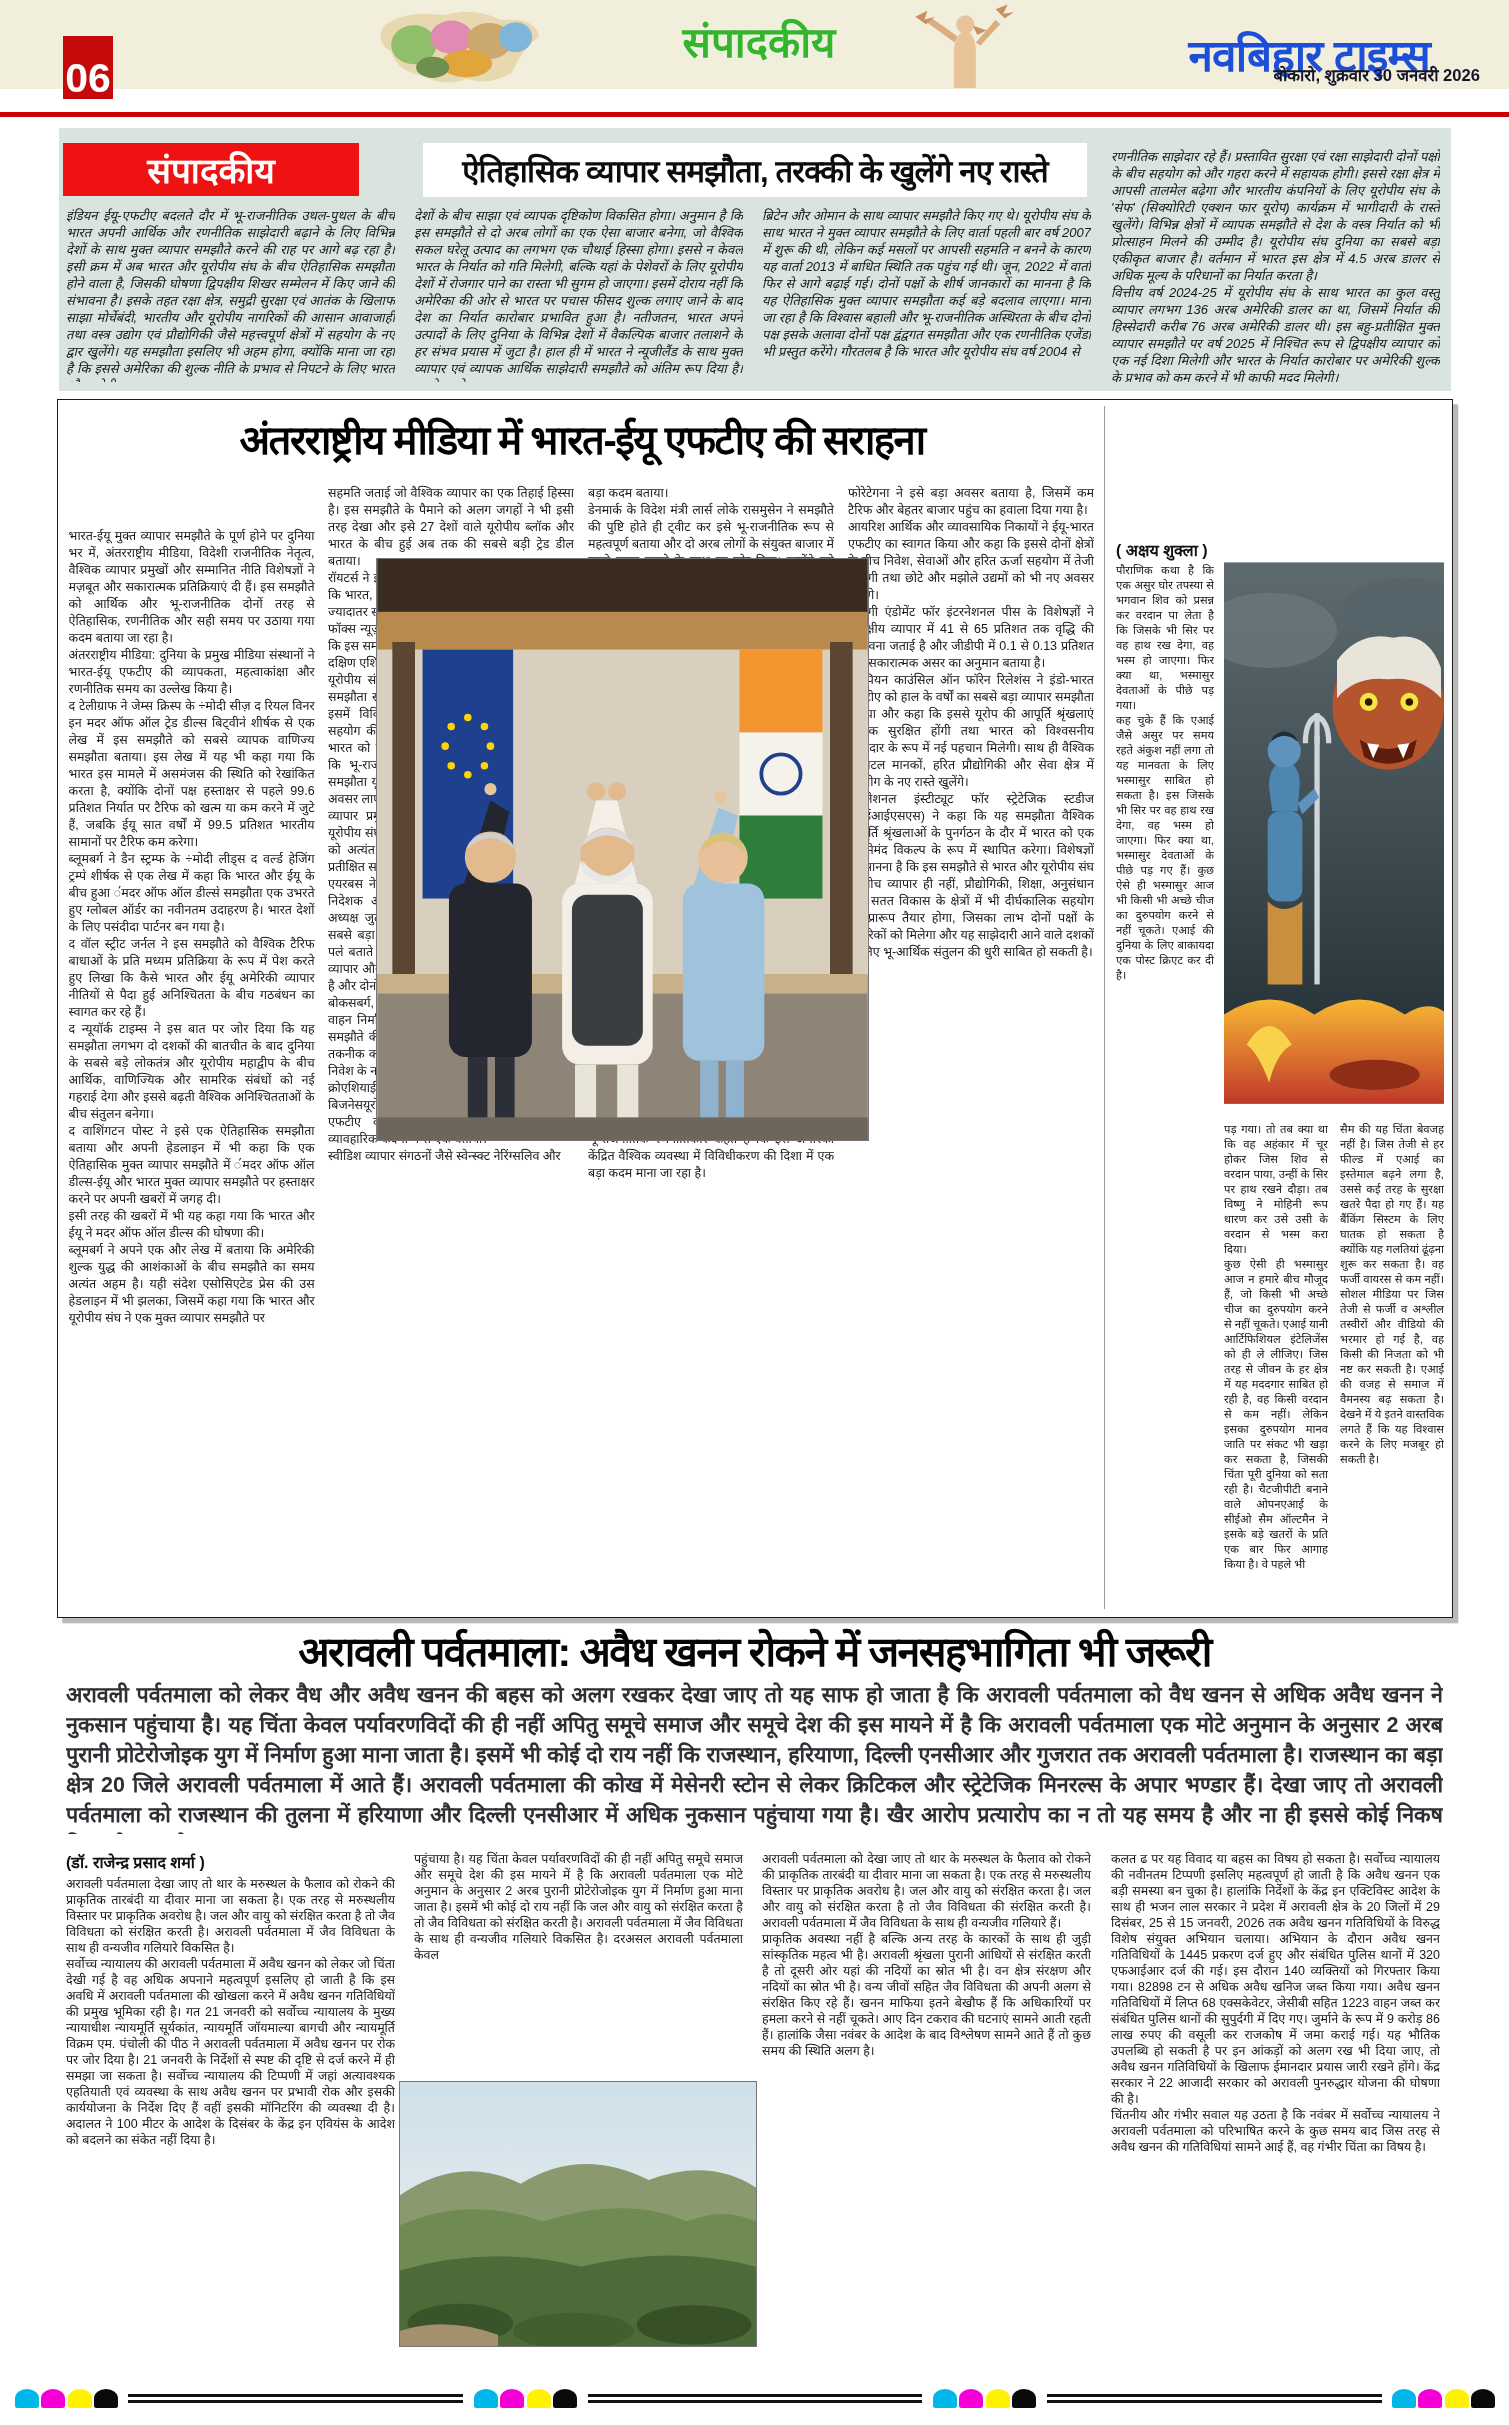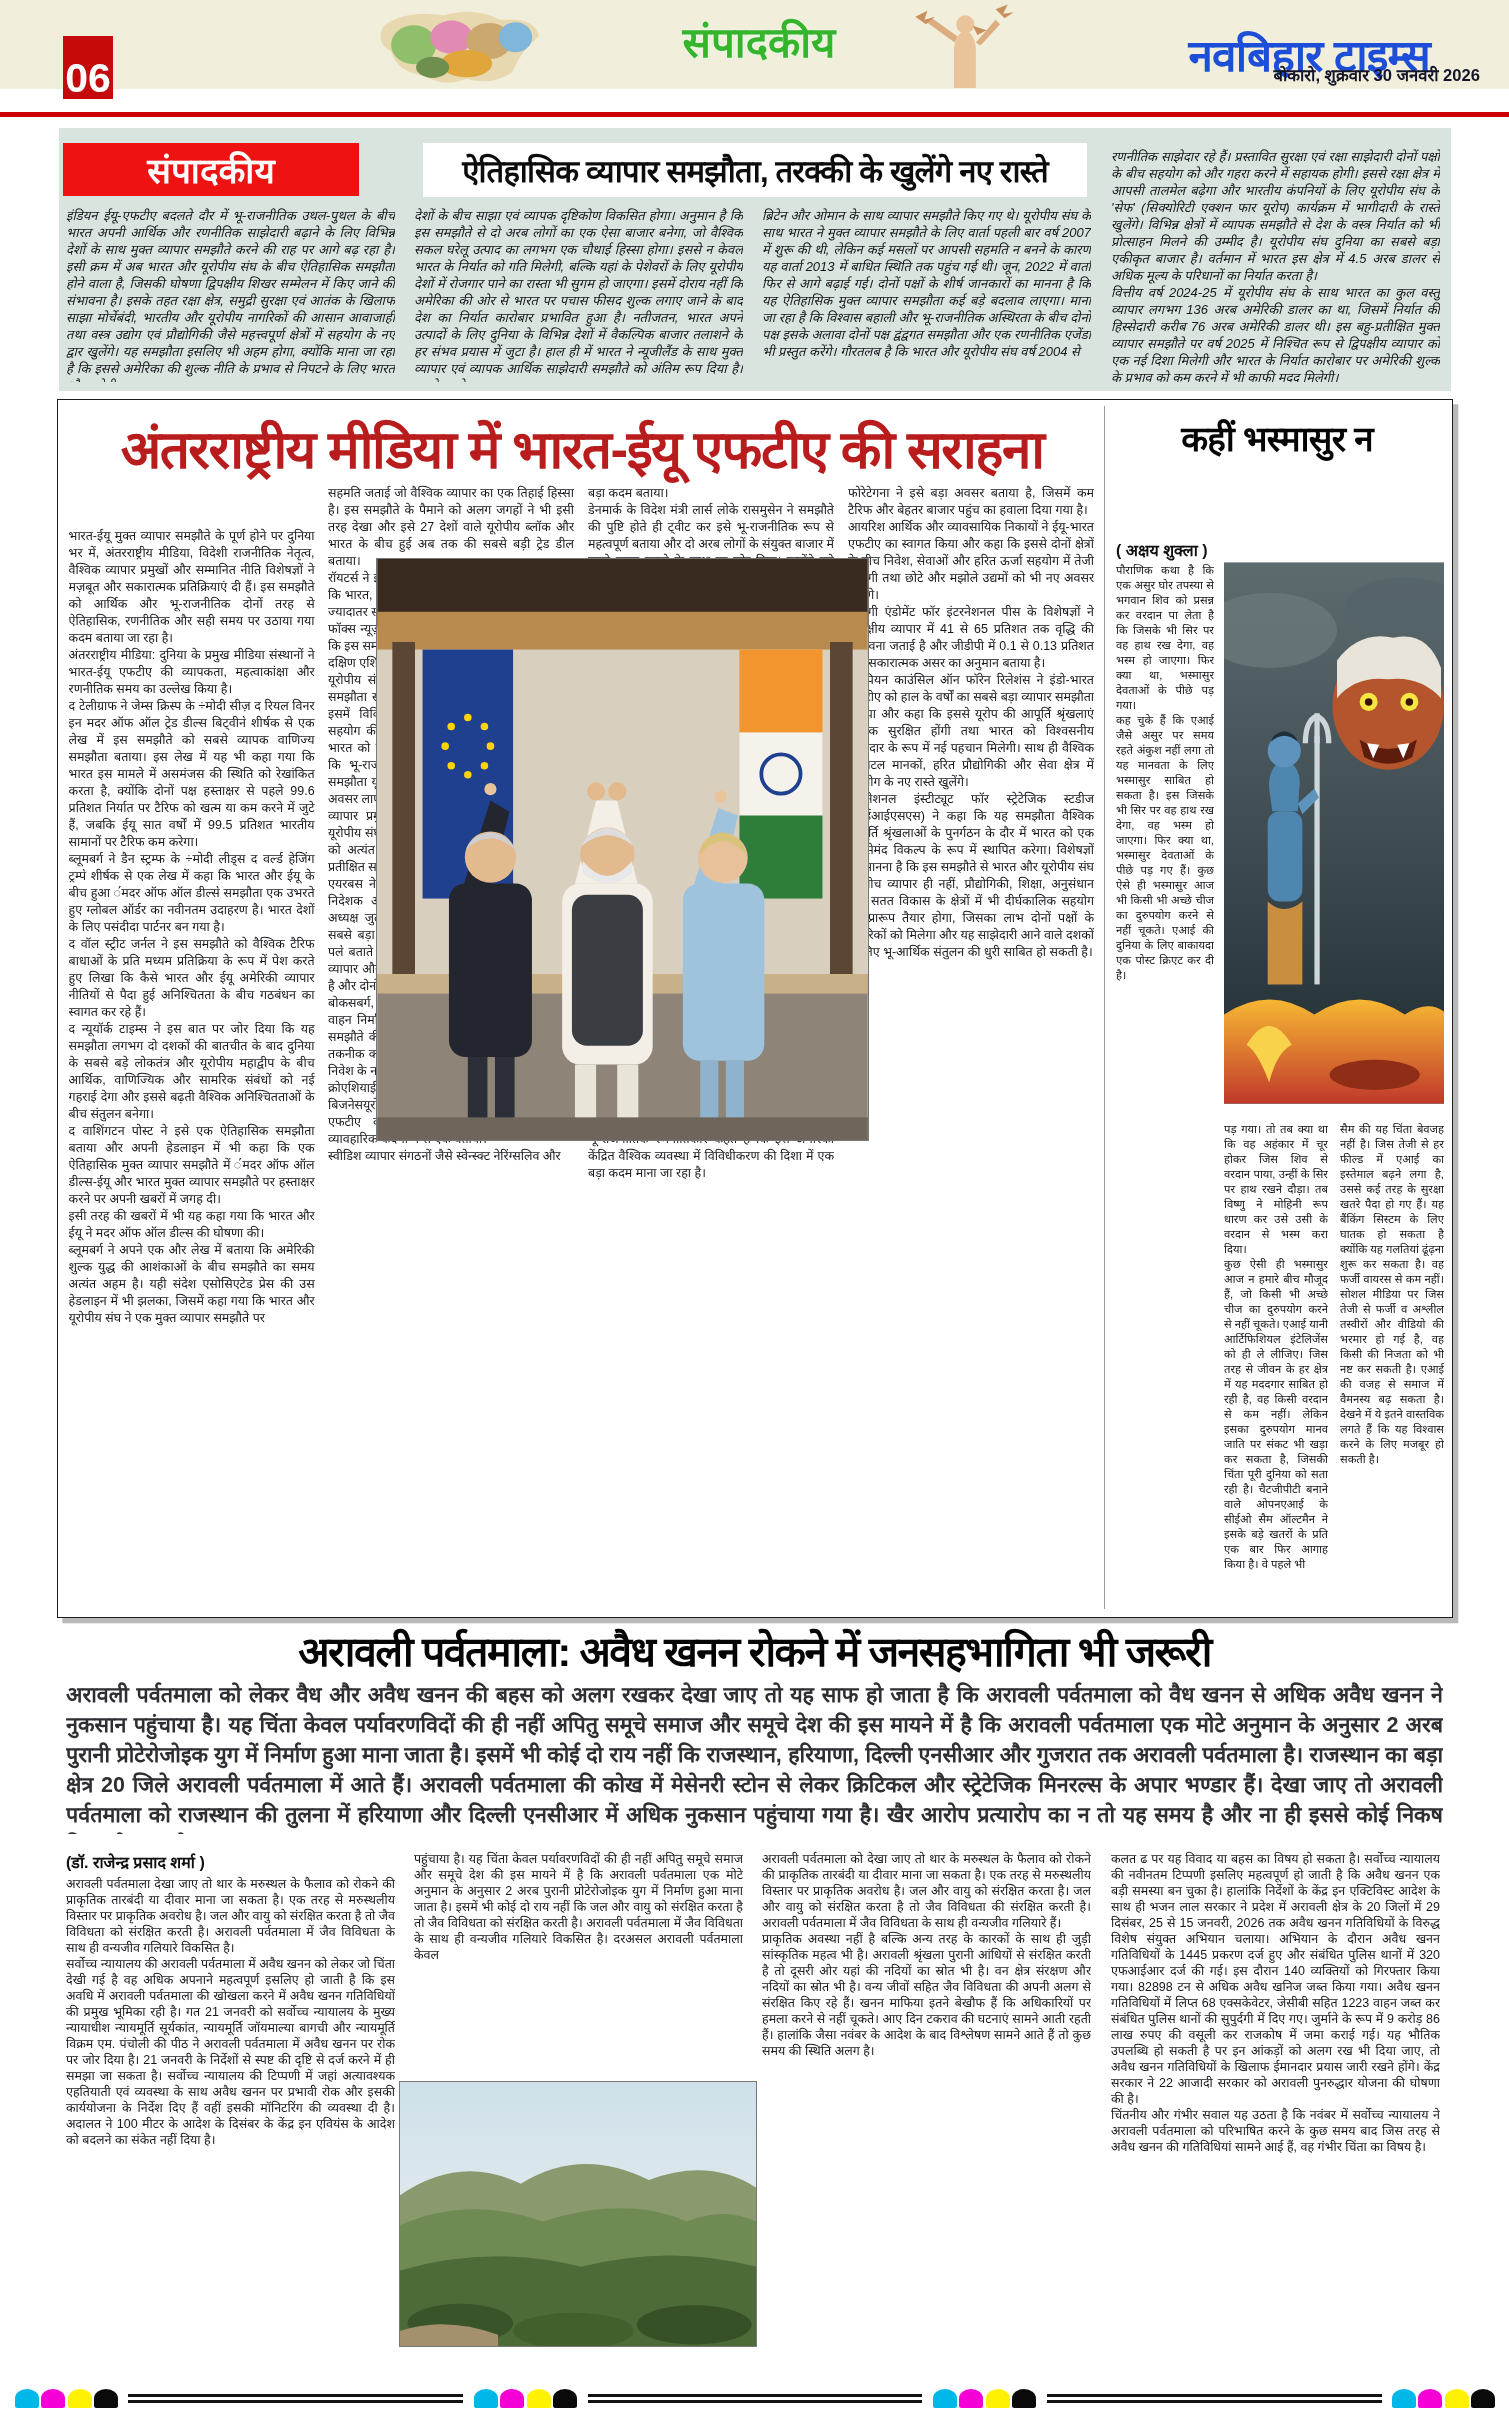--- a/index.html
+++ b/index.html
@@ -22,22 +22,22 @@
   .edlabel{left:63px;top:143px;width:296px;height:53px;background:#ee1212;color:#fff;
     display:flex;align-items:center;justify-content:center;font-size:35px;font-weight:bold;}
   .edheadstrip{left:423px;top:143px;width:664px;height:54px;background:#ffffff;
     display:flex;align-items:center;justify-content:center;}
   .edheadstrip span{font-size:31px;font-weight:bold;color:#0c0c0c;letter-spacing:-0.8px;white-space:nowrap;}
   .edcol{width:329px;font-size:13px;line-height:17px;text-align:justify;overflow:hidden;white-space:pre-line;color:#17171c;font-style:italic;}
   
   .midbox{left:57px;top:399px;width:1394px;height:1217px;background:#fff;border:1.5px solid #1c1c1c;
     box-shadow:5.3px 5.3px 0 #b9b9b9;}
   .midbox .abs{position:absolute;}
-  .fta-head{left:10.6px;top:10.6px;width:1027px;text-align:center;font-size:53px;font-weight:bold;
-    letter-spacing:-1.5px;color:#b91c1c;}
+  .fta-head{left:10.6px;top:10.6px;width:1027px;text-align:center;font-size:40px;font-weight:bold;
+    letter-spacing:-1.5px;color:#000000;}
   .ncol{font-size:12.5px;line-height:17px;text-align:justify;overflow:hidden;white-space:pre-line;color:#17171c;}
   .vdivider{left:1046px;top:6px;width:0.8px;height:1203px;background:#9a9a9a;}
   .ai-head{left:1052px;top:12px;width:334px;text-align:center;font-size:35px;font-weight:bold;line-height:1.55;color:#050505;letter-spacing:-0.8px;}
   .byline{font-size:16px;font-weight:bold;color:#111;}
   .photo-frame{border:0.8px solid #777;background:#ddd;overflow:hidden;}
   
   .arv-head{left:66px;top:1622px;width:1377px;text-align:center;font-size:41px;font-weight:bold;
     letter-spacing:-1.5px;color:#050505;}
   .arv-intro{left:66px;top:1680px;width:1377px;font-size:21.5px;line-height:30px;font-weight:bold;
     text-align:justify;color:#2e2e33;overflow:hidden;height:154px;}
@@ -201,21 +201,20 @@
 
       <circle cx="290" cy="308" r="12" fill="#e3b98e"></circle>
       <circle cx="318" cy="308" r="12" fill="#e3b98e"></circle>
       <rect y="740" width="650" height="30" fill="#6e655b"></rect>
     </svg>
   </div>
 
   <div class="abs vdivider"></div>
 
   <div class="abs ai-head">
-    <div>कहीं भस्मासुर न</div>
   </div>
   <div class="abs byline" style="left:1058px;top:139px;">( अक्षय शुक्ला )</div>
 
   <div class="abs ncol" style="left:1058px;top:163px;width:98px;height:1031px;font-size:11.3px;line-height:15px;">पौराणिक कथा है कि एक असुर घोर तपस्या से भगवान शिव को प्रसन्न कर वरदान पा लेता है कि जिसके भी सिर पर वह हाथ रख देगा, वह भस्म हो जाएगा। फिर क्या था, भस्मासुर देवताओं के पीछे पड़ गया।
 कह चुके हैं कि एआई जैसे असुर पर समय रहते अंकुश नहीं लगा तो यह मानवता के लिए भस्मासुर साबित हो सकता है। इस जिसके भी सिर पर वह हाथ रख देगा, वह भस्म हो जाएगा। फिर क्या था, भस्मासुर देवताओं के पीछे पड़ गए हैं। कुछ ऐसे ही भस्मासुर आज भी किसी भी अच्छे चीज का दुरुपयोग करने से नहीं चूकते। एआई की दुनिया के लिए बाकायदा एक पोस्ट क्रिएट कर दी है।</div>
 
   <div class="abs photo-frame" style="left:1166px;top:162px;width:220px;height:542px;border:none;">
     <svg width="220" height="542" viewBox="0 0 292 718">
       <defs>
         <linearGradient id="sky" x1="0" y1="0" x2="0" y2="1">

